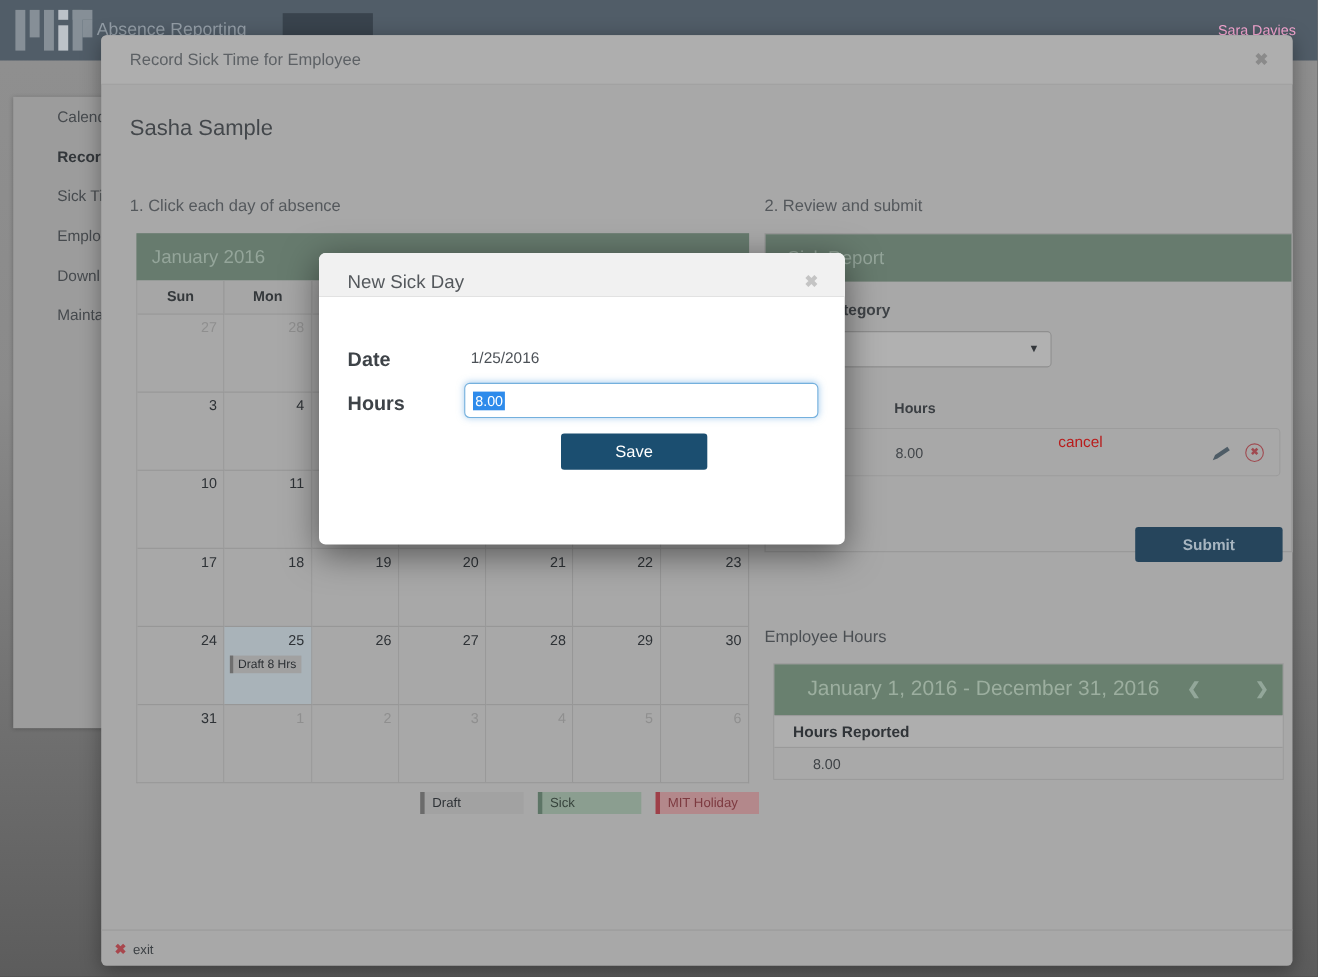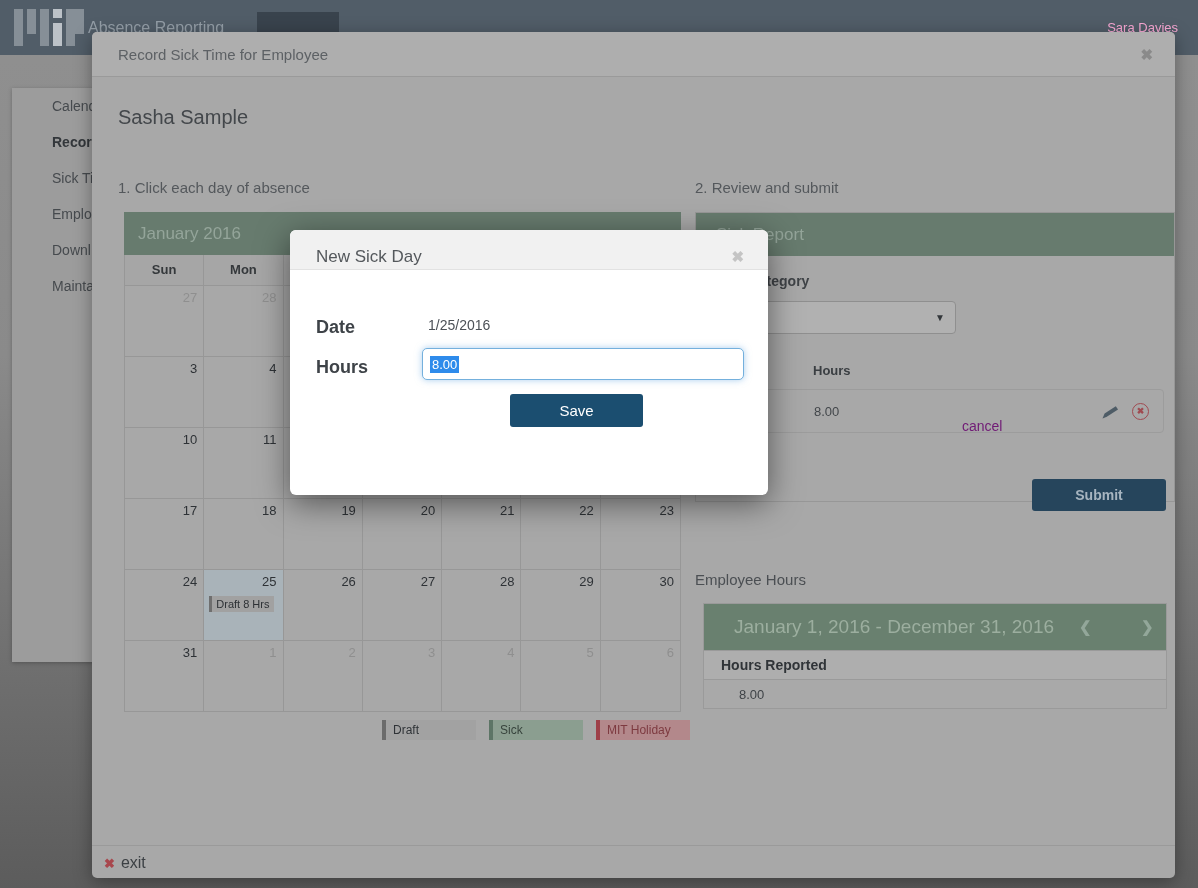--- a/index.html
+++ b/index.html
@@ -80,38 +80,38 @@
   .eh-prev,.eh-next{position:absolute;top:0;font-size:15px;font-weight:700;color:#93a79a;cursor:default;}
   .eh-prev{left:375px;} .eh-next{left:437px;}
   .eh-row1{height:29px;background:#aeaeae;border-top:1px solid #9a9a9a;line-height:29px;
            padding-left:17px;font-size:14px;font-weight:700;color:#303438;}
   .eh-row2{height:29px;background:#a9a9a9;border-top:1px solid #9a9a9a;line-height:29px;
            padding-left:35px;font-size:13px;color:#3f4347;}
 
   .bm-footer{position:absolute;left:0;bottom:0;width:100%;height:33px;border-top:1px solid #9a9a9a;
              line-height:33px;padding-left:12px;}
   .exit-x{color:#a8474d;font-size:13px;font-weight:700;margin-right:6px;}
-  .exit-label{font-size:16px;color:#3c4044;cursor:default;}
+  .exit-label{font-size:12px;color:#3c4044;cursor:default;}
 
   
   .dialog{position:absolute;left:290px;top:230px;width:478px;height:265px;background:#fff;
           border-radius:6px;box-shadow:0 8px 32px rgba(0,0,0,.5);}
   .dlg-head{position:absolute;left:0;top:0;width:100%;height:40px;background:#f1f1f1;
             border-bottom:1px solid #e2e2e2;border-radius:6px 6px 0 0;}
   .dlg-title{position:absolute;left:26px;line-height:54px;font-size:17px;color:#54585c;}
   .dlg-close{position:absolute;right:24px;line-height:54px;font-size:15px;font-weight:700;color:#c4c4c4;cursor:default;}
   .dlg-label{position:absolute;left:26px;font-size:18px;font-weight:700;color:#3e4348;}
   .dlg-value{position:absolute;left:138px;font-size:14px;color:#4c5157;}
   .dlg-input{position:absolute;left:132px;top:118px;width:322px;height:32px;background:#fff;
              border:1px solid #74b0dd;border-radius:5px;box-shadow:0 0 7px rgba(99,166,224,.55);
              display:flex;align-items:center;padding-left:7px;}
   .sel-text{background:#2e8beb;color:#fff;font-size:13px;padding:1px 2px;}
   .save-btn{position:absolute;left:220px;top:164px;width:133px;height:33px;background:#1b4e70;
             border-radius:3px;text-align:center;line-height:33px;font-size:15px;font-weight:400;color:#ffffff;cursor:default;}
-  .cancel-link{position:absolute;left:672px;top:188px;font-size:14px;color:#701a75;cursor:default;}
+  .cancel-link{position:absolute;left:672px;top:163px;font-size:14px;color:#b91c1c;cursor:default;}
 </style>
 </head>
 <body>
 
 <div class="stage">
 
   <header class="topnav">
     <div class="mit-logo">
       <i style="left:0;top:0;width:9px;height:37px;"></i>
       <i style="left:13px;top:0;width:9px;height:25px;"></i>

